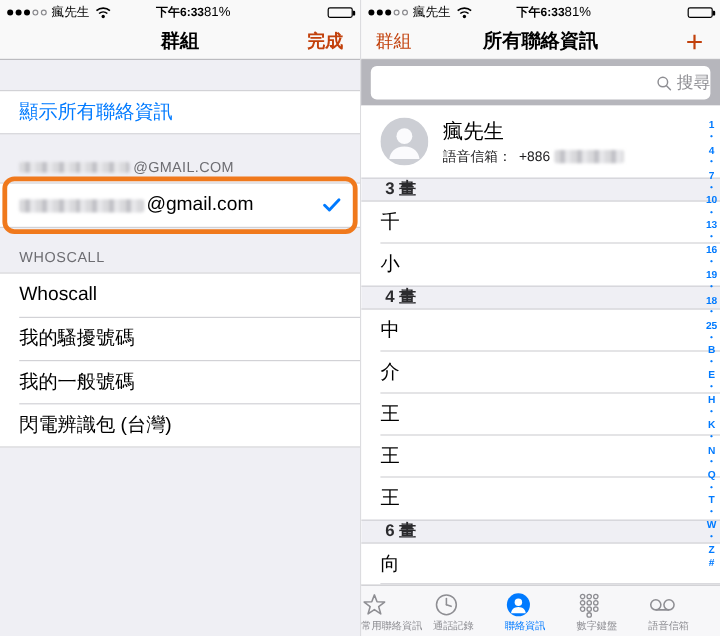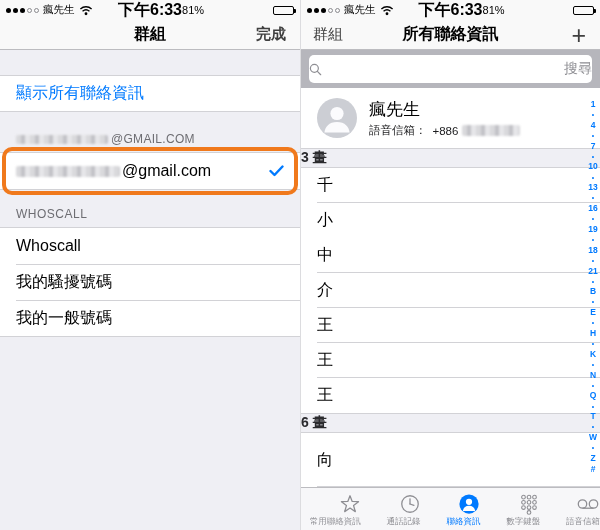--- a/index.html
+++ b/index.html
@@ -10,30 +10,30 @@
   .panel.right { border-left:1px solid #dcdcdf; }
 
   
   .statusbar { height:20px; background:#f9f9f9; display:flex; align-items:center; padding:0 6px; font-size:11px; flex:0 0 auto; }
   .sb-left { display:flex; align-items:center; gap:4px; flex:1; }
   .sig { display:flex; align-items:center; gap:2px; }
   .sig i { width:5px; height:5px; border-radius:50%; display:inline-block; }
   .sig i.on { background:#000; }
   .sig i.off { background:transparent; border:1px solid #8a8a8e; }
   .sb-carrier { font-size:10.5px; color:#000; }
-  .sb-time { flex:0 0 auto; font-weight:700; font-size:16px; }
+  .sb-time { flex:0 0 auto; font-weight:700; font-size:10px; }
   .sb-right { flex:1; display:flex; align-items:center; justify-content:space-between; gap:3px; }
   .battery { width:21px; height:9px; border:1px solid #000; border-radius:2px; position:relative; padding:1px; }
   .battery .fill { height:100%; background:#000; border-radius:1px; }
   .battery:after { content:""; position:absolute; right:-3px; top:2.5px; width:2px; height:4px; background:#000; border-radius:0 1px 1px 0; }
 
   
   .navbar { height:30px; background:#f9f9f9; border-bottom:1px solid #bcbcc0; display:flex; align-items:center; position:relative; flex:0 0 auto; }
   .nav-title { position:absolute; left:0; right:0; text-align:center; font-size:16px; font-weight:700; color:#000; }
-  .nav-btn { position:relative; z-index:1; color:#404040; font-size:15px; }
+  .nav-btn { position:relative; z-index:1; color:#c2410c; font-size:15px; }
   .nav-btn.done { margin-left:auto; margin-right:14px; font-weight:700; }
   .nav-btn.back { margin-left:12px; }
   .nav-btn.plus { margin-left:auto; margin-right:14px; font-size:25px; font-weight:300; line-height:24px; }
 
   
   .gap25 { height:25px; flex:0 0 auto; }
   .row-showall { height:37px; background:#fff; border-top:1px solid #d2d2d6; border-bottom:1px solid #d2d2d6; display:flex; align-items:center; padding-left:16px; color:#007aff; font-size:16px; flex:0 0 auto; }
   .sec-hdr-gap { height:40px; display:flex; align-items:flex-end; padding:0 16px 6px; flex:0 0 auto; }
   .sec-hdr-gap .lbl { font-size:12px; color:#6d6d72; letter-spacing:.3px; display:flex; align-items:center; gap:1px; }
   .gmail-wrap { position:relative; flex:0 0 auto; }
@@ -50,39 +50,39 @@
   
   .redacted { display:inline-block; height:11px; border-radius:2px; vertical-align:middle;
     background:repeating-linear-gradient(90deg,#d9d9dc 0 5px,#c2c2c7 5px 9px,#e6e6e9 9px 14px);
     filter:blur(1.3px); }
   .redacted.hdr { width:92px; height:9px; margin-right:2px; }
   .redacted.mail { width:104px; margin-right:2px; }
   .redacted.phone { width:58px; margin-left:4px; }
 
   
   .search-strip { height:38px; background:#b6b6bc; padding:5px 8px; flex:0 0 auto; }
-  .search-field { height:28px; background:#fff; border-radius:5px; display:flex; align-items:center; justify-content:space-between; gap:4px; color:#8e8e93; font-size:14px; }
+  .search-field { height:28px; background:#fff; border-radius:5px; display:flex; align-items:center; justify-content:flex-end; gap:4px; color:#8e8e93; font-size:14px; }
   .list { flex:1 1 auto; background:#fff; position:relative; display:flex; flex-direction:column; overflow:hidden; }
   .mycard { height:60px; background:#fff; display:flex; align-items:center; padding-left:16px; gap:12px; flex:0 0 auto; }
   .mycard .txt { display:flex; flex-direction:column; gap:2px; }
   .mycard .name { font-size:17px; color:#000; }
   .mycard .phone { font-size:11.5px; color:#1c1c1e; display:flex; align-items:center; }
   .mycard .phone .pfx { margin-left:6px; }
-  .r-hdr { height:20px; background:#efeff4; border-top:1px solid #d2d2d6; border-bottom:1px solid #d2d2d6; display:flex; align-items:center; padding-left:0; font-size:14px; font-weight:600; color:#2b2b2e; flex:0 0 auto; }
+  .r-hdr { height:20px; background:#efeff4; border-top:1px solid #d2d2d6; border-bottom:1px solid #d2d2d6; display:flex; align-items:center; padding-left:20px; font-size:14px; font-weight:600; color:#2b2b2e; flex:0 0 auto; }
   .c-row { height:35px; display:flex; align-items:center; padding-left:16px; font-size:16px; color:#000; position:relative; flex:0 0 auto; }
   .c-row.sep:after { content:""; position:absolute; bottom:0; left:16px; right:0; border-bottom:1px solid #d2d2d6; }
   .c-row.last { flex:1 1 auto; }
 
   .index-bar { position:absolute; top:12px; bottom:13px; right:0; width:14px; display:flex; flex-direction:column; justify-content:space-between; align-items:center; z-index:3; }
   .index-bar .idx-ch { color:#007aff; font-size:8.5px; font-weight:700; line-height:1; }
   .index-bar .idx-dot { color:#007aff; font-size:7px; line-height:1; }
 
   
   .tabbar { height:43px; background:#f7f7f9; border-top:1px solid #bcbcc0; display:flex; flex:0 0 auto; }
-  .tab { flex:1; display:flex; flex-direction:column; align-items:flex-end; justify-content:center; gap:1px; color:#8e8e93; padding-top:2px; }
+  .tab { flex:1; display:flex; flex-direction:column; align-items:flex-start; justify-content:center; gap:1px; color:#8e8e93; padding-top:2px; }
   .tab.active { color:#007aff; }
   .tab .lbl { font-size:8.5px; white-space:nowrap; }
   .tab svg { display:block; }
 
   .avatar { width:40px; height:40px; flex:0 0 auto; }
 </style>
 </head>
 <body>
 
 <div class="screen">
@@ -146,20 +146,23 @@
 
     <div class="rows-block">
       <div class="l-row">
           <span>Whoscall</span>
         </div>
       <div class="l-row">
           <span>我的騷擾號碼</span>
         </div>
       <div class="l-row">
           <span>我的一般號碼</span>
+        </div>
+      <div class="l-row">
+          <span>閃電辨識包 (台灣)</span>
         </div>
     </div>
 
     <div class="gray-fill"></div>
   </div>
 
   <div class="panel right">
     <div class="statusbar">
       <div class="sb-left">
         <span class="sig">
@@ -226,20 +229,23 @@
       <div class="r-hdr">
           <span>3 畫</span>
         </div>
       <div class="c-row sep">
           <span>千</span>
         </div>
       <div class="c-row">
           <span>小</span>
         </div>
 
+      <div class="r-hdr">
+          <span>4 畫</span>
+        </div>
       <div class="c-row sep">
           <span>中</span>
         </div>
       <div class="c-row sep">
           <span>介</span>
         </div>
       <div class="c-row sep">
           <span>王</span>
         </div>
       <div class="c-row sep">
@@ -266,21 +272,21 @@
           <span class="idx-ch">10</span>
           <span class="idx-dot">•</span>
           <span class="idx-ch">13</span>
           <span class="idx-dot">•</span>
           <span class="idx-ch">16</span>
           <span class="idx-dot">•</span>
           <span class="idx-ch">19</span>
           <span class="idx-dot">•</span>
           <span class="idx-ch">18</span>
           <span class="idx-dot">•</span>
-          <span class="idx-ch">21</span>
+          <span class="idx-ch">25</span>
           <span class="idx-dot">•</span>
           <span class="idx-ch">B</span>
           <span class="idx-dot">•</span>
           <span class="idx-ch">E</span>
           <span class="idx-dot">•</span>
           <span class="idx-ch">H</span>
           <span class="idx-dot">•</span>
           <span class="idx-ch">K</span>
           <span class="idx-dot">•</span>
           <span class="idx-ch">N</span>

